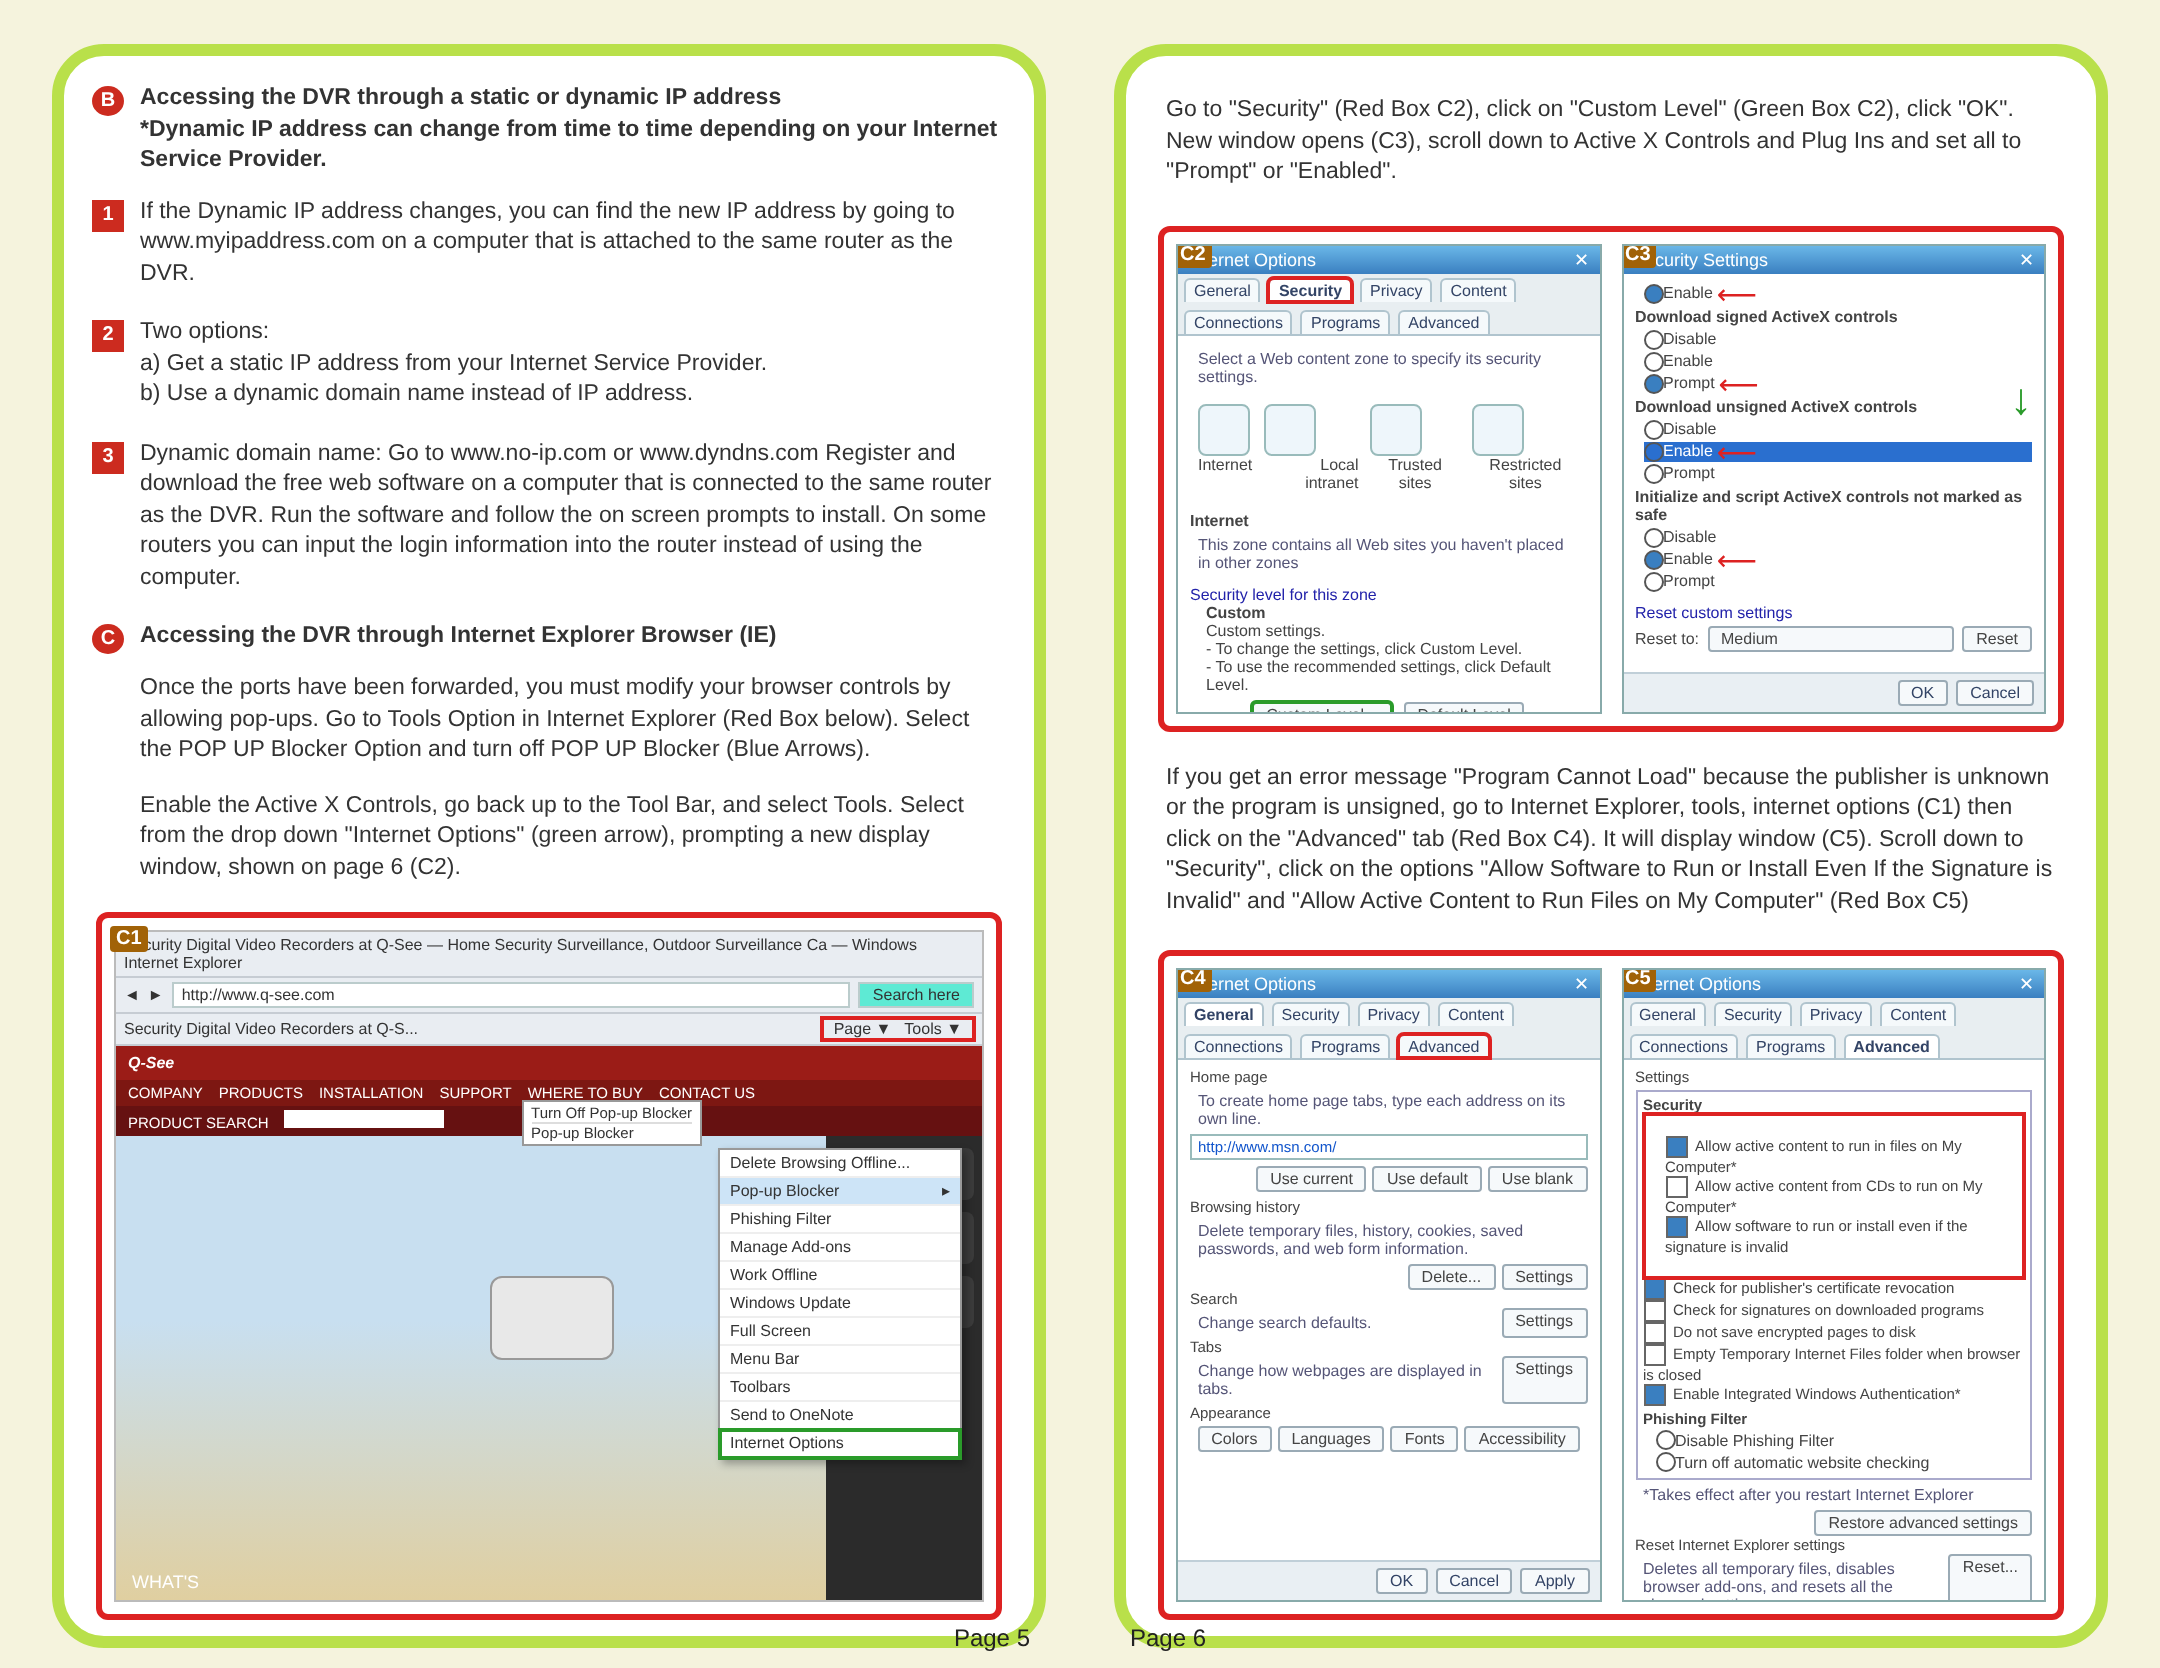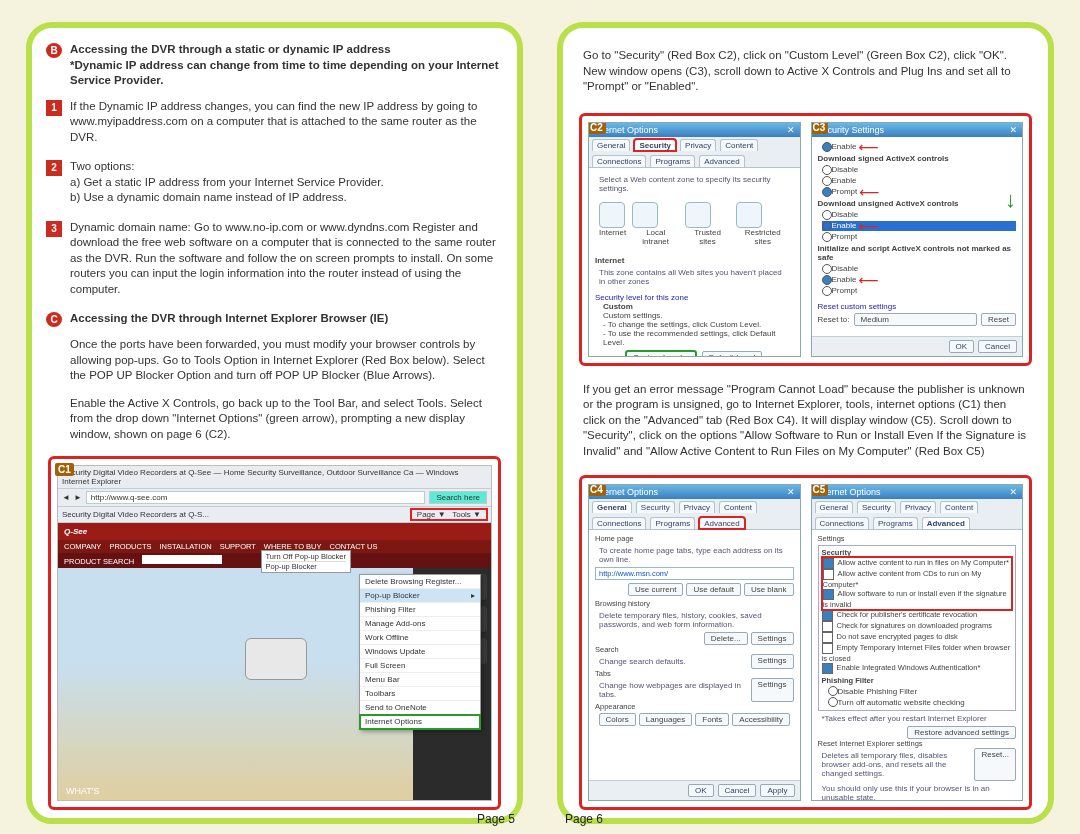--- a/index.html
+++ b/index.html
@@ -218,21 +218,21 @@
       <div class="site-body">
         <div class="hero-img">
           <div class="cam-icon"></div>
           <div style="position:absolute;left:8px;bottom:4px;color:#fff;font-size:9px;">WHAT'S</div>
         </div>
         <div style="position:absolute;right:140px;top:-18px;background:#fff;border:1px solid #999;font-size:7.5px;padding:1px 4px;">
           <div>Turn Off Pop-up Blocker</div>
           <div style="border-top:1px solid #ddd">Pop-up Blocker</div>
         </div>
         <div class="dropdown-panel">
-          <div>Delete Browsing Register...</div>
+          <div>Delete Browsing Offline...</div>
           <div style="background:#cde4f7">
             <span>Pop-up Blocker</span><span style="float:right">▸</span>
           </div>
           <div>Phishing Filter</div>
           <div>Manage Add-ons</div>
           <div>Work Offline</div>
           <div>Windows Update</div>
           <div>Full Screen</div>
           <div>Menu Bar</div>
           <div>Toolbars</div>
@@ -271,21 +271,21 @@
         <span class="mock-tab">Programs</span>
         <span class="mock-tab">Advanced</span>
       </div>
       <div class="mock-body">
         <div class="small-note">Select a Web content zone to specify its security settings.</div>
         <div class="zone-icons">
           <div style="text-align:center">
             <div class="zone-icon"></div>
             <div>Internet</div>
           </div>
-          <div style="text-align:center">
+          <div style="text-align:right">
             <div class="zone-icon"></div>
             <div>Local intranet</div>
           </div>
           <div style="text-align:center">
             <div class="zone-icon"></div>
             <div>Trusted sites</div>
           </div>
           <div style="text-align:center">
             <div class="zone-icon"></div>
             <div>Restricted sites</div>
@@ -448,21 +448,21 @@
         <span class="mock-tab">Privacy</span>
         <span class="mock-tab">Content</span>
         <span class="mock-tab">Connections</span>
         <span class="mock-tab">Programs</span>
         <span class="mock-tab active">Advanced</span>
       </div>
       <div class="mock-body" style="font-size:7.5px">
         <div>Settings</div>
         <div style="border:1px solid #aac;padding:2px 3px;margin-top:2px">
           <div style="font-weight:bold">Security</div>
-          <div class="red-box" style="padding:1px">
+          <div class="red-box" style="padding:11px">
             <div><span class="chk on"></span><span>Allow active content to run in files on My Computer*</span></div>
             <div><span class="chk"></span><span>Allow active content from CDs to run on My Computer*</span></div>
             <div><span class="chk on"></span><span>Allow software to run or install even if the signature is invalid</span></div>
           </div>
           <div><span class="chk on"></span><span>Check for publisher's certificate revocation</span></div>
           <div><span class="chk"></span><span>Check for signatures on downloaded programs</span></div>
           <div><span class="chk"></span><span>Do not save encrypted pages to disk</span></div>
           <div><span class="chk"></span><span>Empty Temporary Internet Files folder when browser is closed</span></div>
           <div><span class="chk on"></span><span>Enable Integrated Windows Authentication*</span></div>
           <div style="font-weight:bold;margin-top:2px">Phishing Filter</div>

